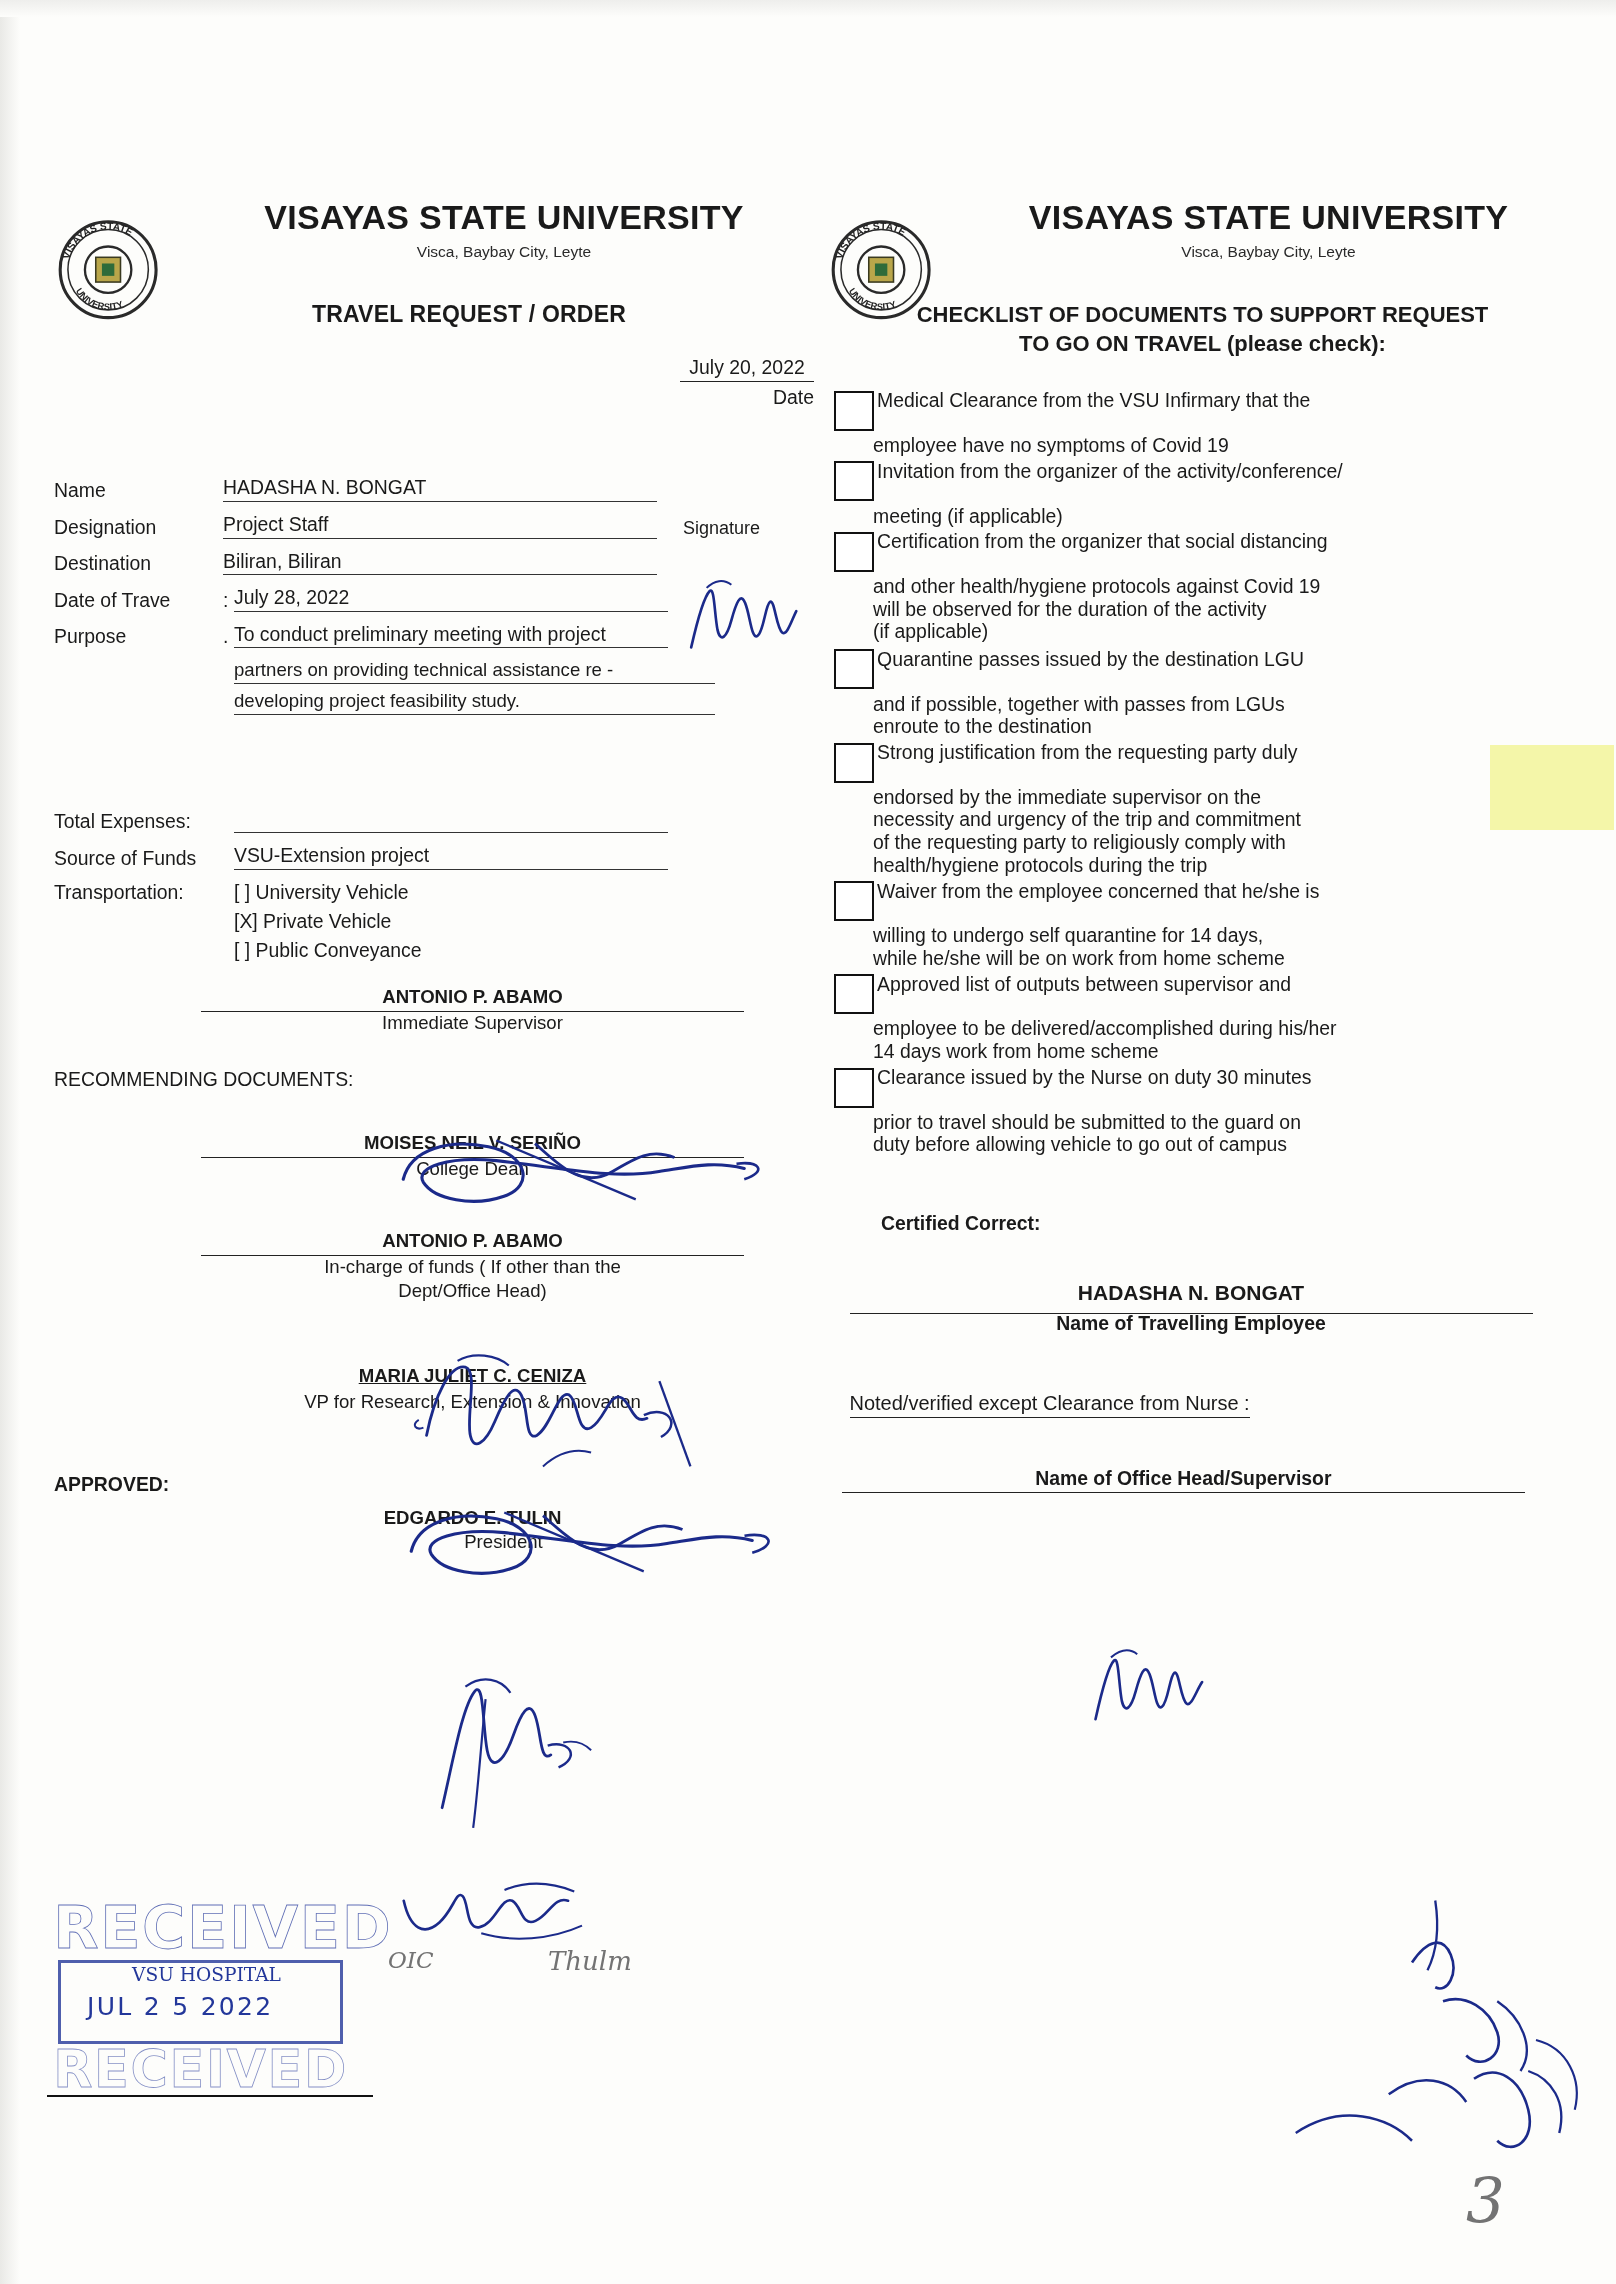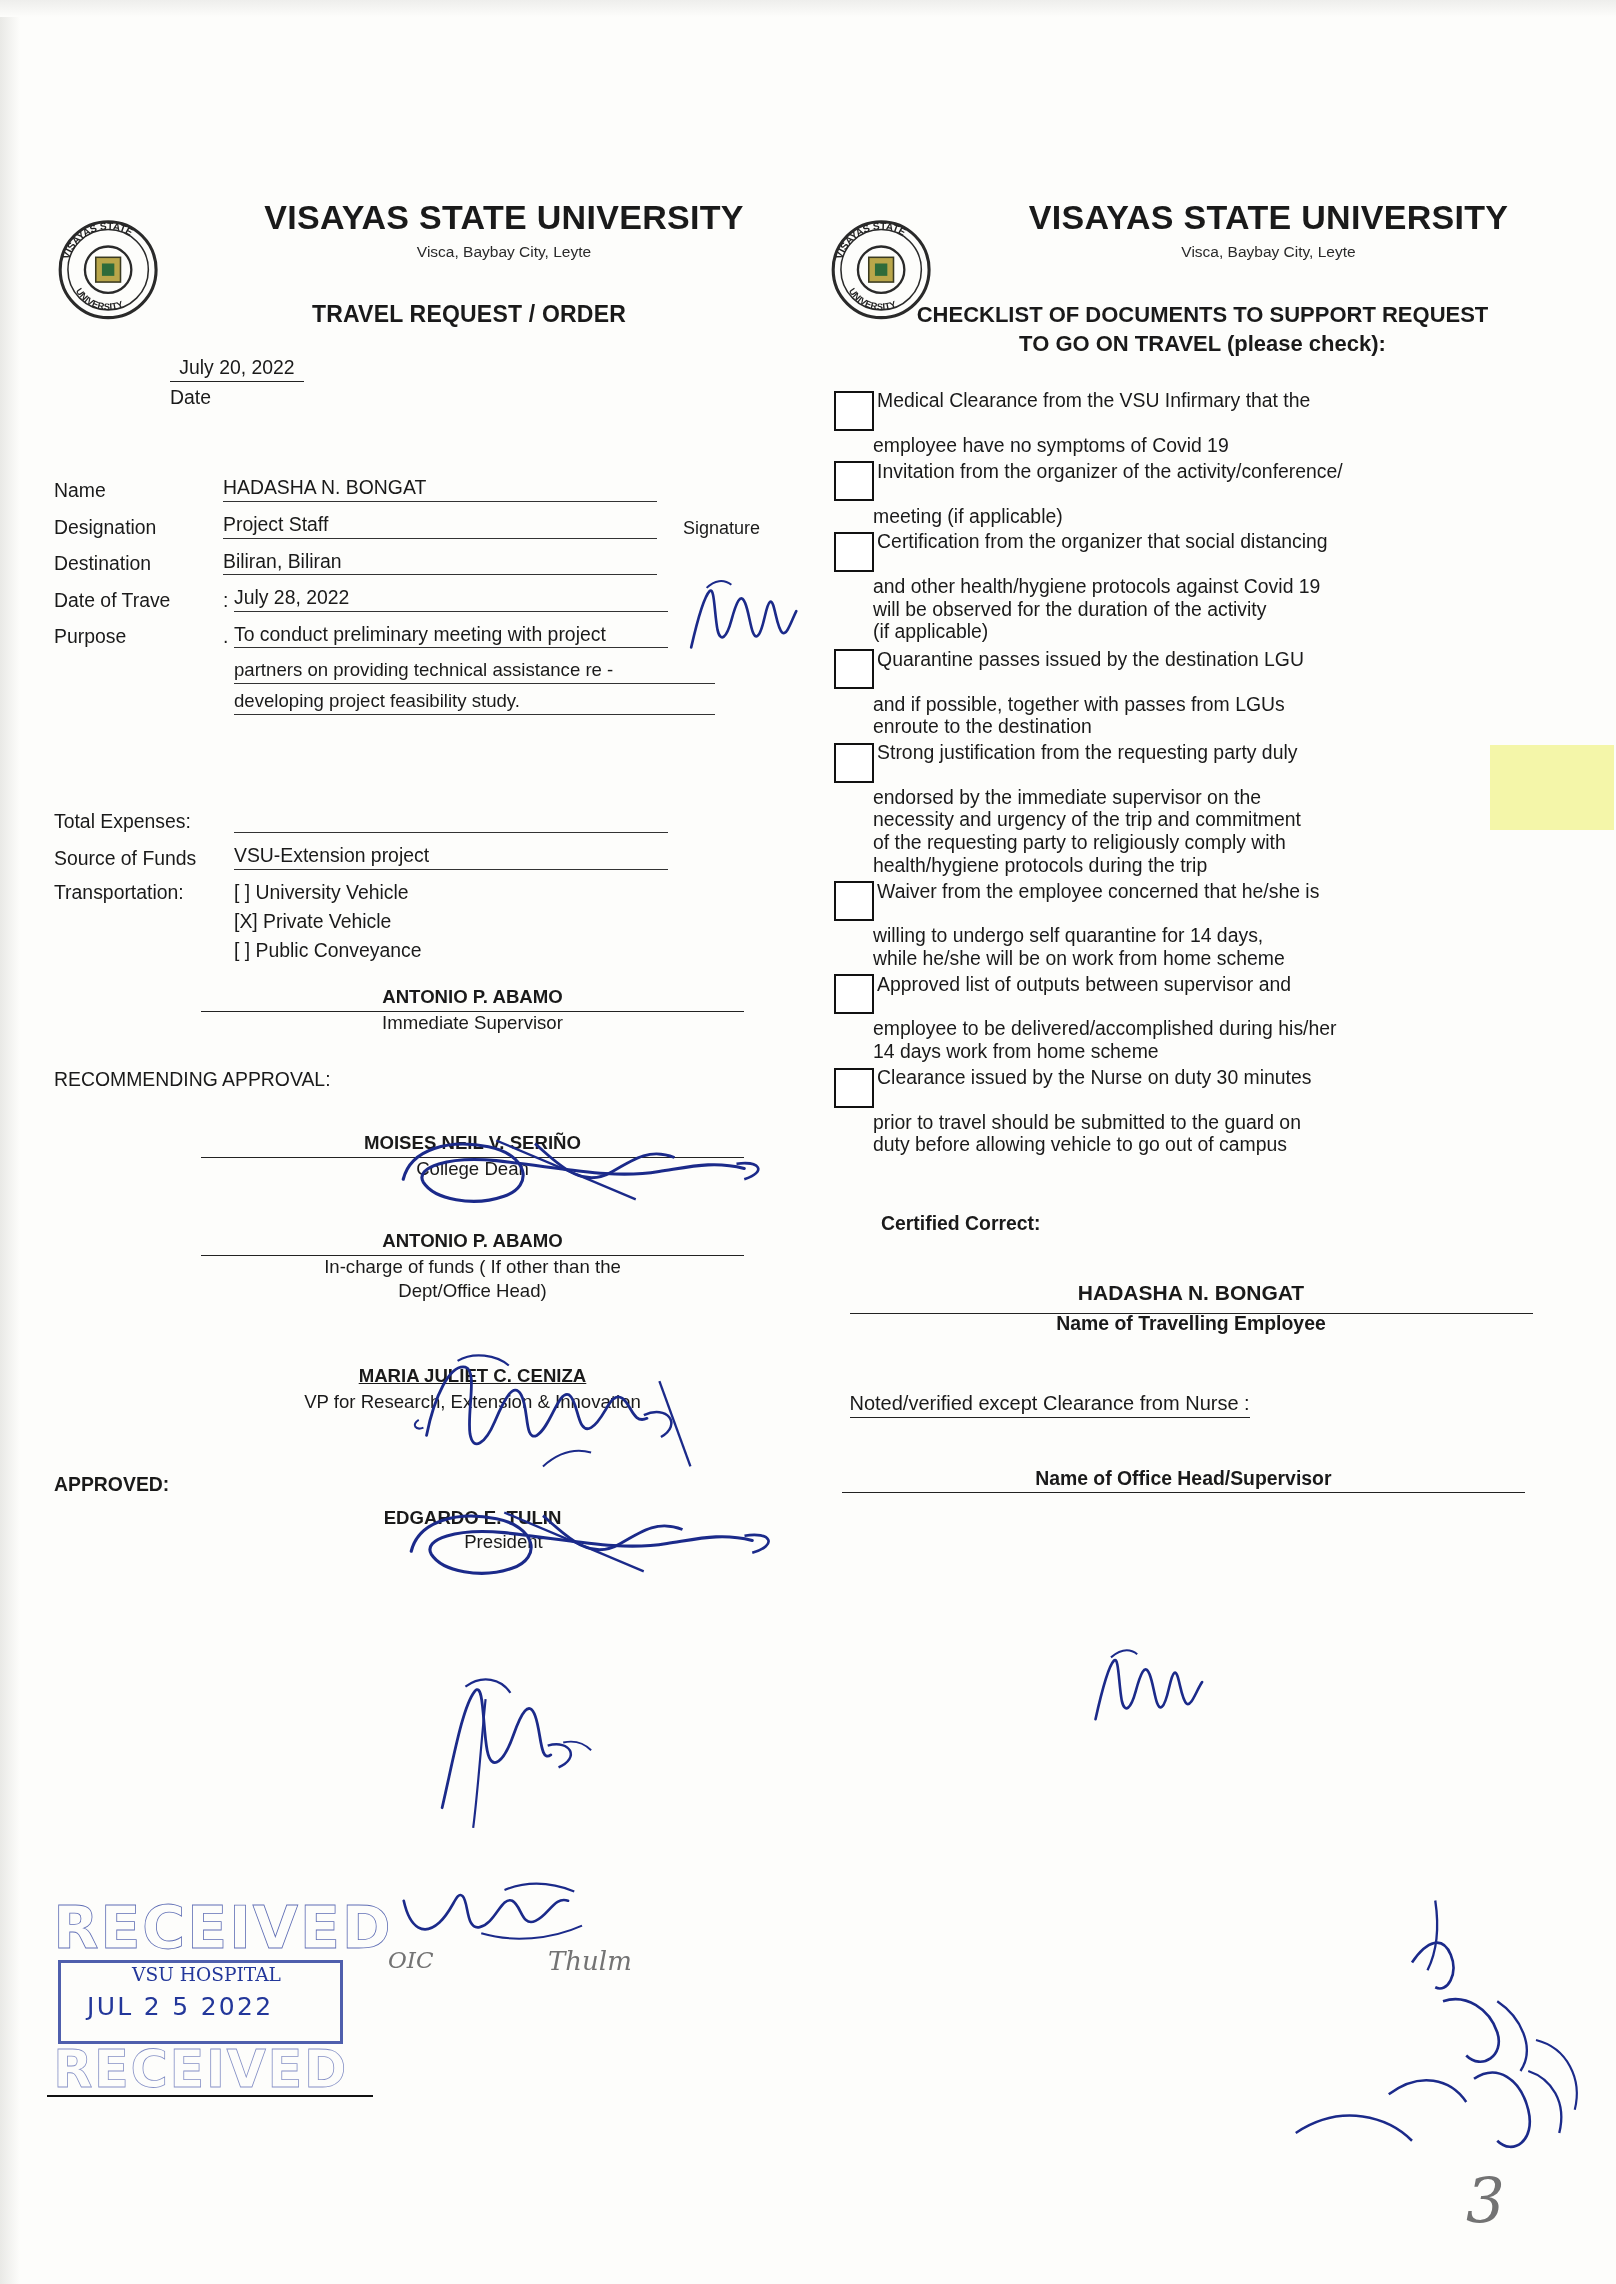--- a/index.html
+++ b/index.html
@@ -71,21 +71,21 @@
   .form-title {
     font-size: 23px;
     font-weight: bold;
     margin-top: 40px;
     text-align: center;
     letter-spacing: 0.2px;
   }
 
   .date-block {
     margin-top: 28px;
-    text-align: left;
+    text-align: right;
   }
   .date-val {
     display: inline-block;
     font-size: 19.4px;
     border-bottom: 1.6px solid #222;
     padding: 0 9.3px 1.6px 9.3px;
   }
   .date-lbl {
     font-size: 19.4px;
     margin-top: 4.7px;
@@ -440,21 +440,21 @@
       <div class="tline">[ ] Public Conveyance</div>
     </div>
 
     <div class="approval-block">
       <div class="name-line" style="margin-top:43px;"></div>
       <div class="name-under">ANTONIO P. ABAMO</div>
       <div class="role-under">Immediate Supervisor</div>
     </div>
 
     <div style="margin-top:12.4px;">
-      <div class="ap-label">RECOMMENDING APPROVAL:</div>
+      <div class="ap-label">RECOMMENDING DOCUMENTS:</div>
       <div class="name-line" style="margin-top:64px;"></div>
       <div class="name-under">MOISES NEIL V. SERIÑO</div>
       <div class="role-under">College Dean</div>
     </div>
 
     <div style="margin-top:28px;">
       <div class="name-line" style="margin-top:51px;"></div>
       <div class="name-under">ANTONIO P. ABAMO</div>
       <div class="role-under">In-charge of  funds ( If other than the</div>
       <div class="role-under" style="top:-20px;">Dept/Office Head)</div>

